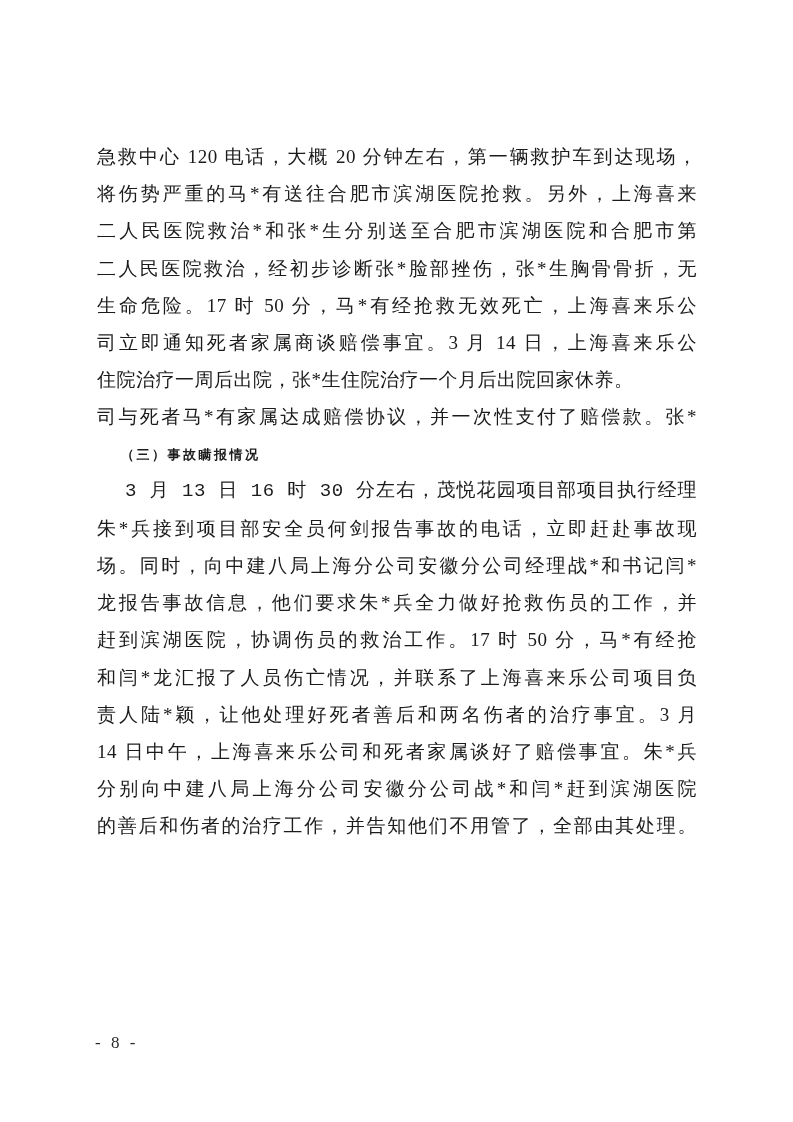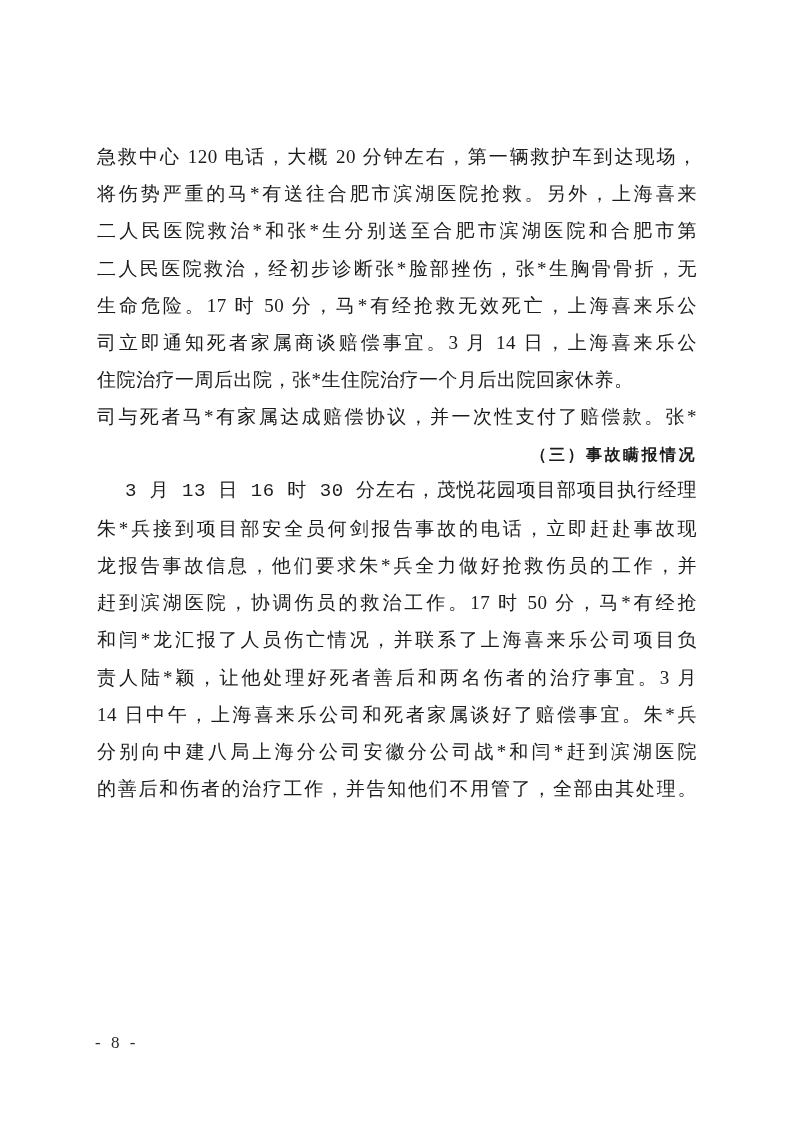--- a/index.html
+++ b/index.html
@@ -28,23 +28,23 @@
     height: 37.2px;
     white-space: normal;
     letter-spacing: 0.5px;
   }
   .line.justify {
     text-align: justify;
     text-align-last: justify;
   }
   .line.heading {
     font-weight: bold;
-    font-size: 16px;
+    font-size: 13px;
     letter-spacing: 2.5px;
-    text-align: right;
+    text-align: left;
     text-align-last: auto;
   }
   .page-footer {
     position: absolute;
     left: 95px;
     top: 1033px;
     font-size: 17px;
     letter-spacing: 3px;
     color: #2a2a2a;
   }
@@ -58,20 +58,21 @@
       <div class="line justify">将伤势严重的马*有送往合肥市滨湖医院抢救。另外，上海喜来</div>
       <div class="line justify">二人民医院救治*和张*生分别送至合肥市滨湖医院和合肥市第</div>
       <div class="line justify">二人民医院救治，经初步诊断张*脸部挫伤，张*生胸骨骨折，无</div>
       <div class="line justify">生命危险。17 时 50 分，马*有经抢救无效死亡，上海喜来乐公</div>
       <div class="line justify">司立即通知死者家属商谈赔偿事宜。3 月 14 日，上海喜来乐公</div>
       <div class="line">住院治疗一周后出院，张*生住院治疗一个月后出院回家休养。</div>
       <div class="line justify">司与死者马*有家属达成赔偿协议，并一次性支付了赔偿款。张*</div>
       <div class="line heading" style="padding-left: 24px;">（三）事故瞒报情况</div>
       <div class="line justify" style="padding-left: 28px; font-family: Liberation Mono, monospace;">3 月 13 日 16 时 30 分左右，茂悦花园项目部项目执行经理</div>
       <div class="line justify">朱*兵接到项目部安全员何剑报告事故的电话，立即赶赴事故现</div>
+      <div class="line justify">场。同时，向中建八局上海分公司安徽分公司经理战*和书记闫*</div>
       <div class="line justify">龙报告事故信息，他们要求朱*兵全力做好抢救伤员的工作，并</div>
       <div class="line justify">赶到滨湖医院，协调伤员的救治工作。17 时 50 分，马*有经抢</div>
       <div class="line justify">和闫*龙汇报了人员伤亡情况，并联系了上海喜来乐公司项目负</div>
       <div class="line justify">责人陆*颖，让他处理好死者善后和两名伤者的治疗事宜。3 月</div>
       <div class="line justify">14 日中午，上海喜来乐公司和死者家属谈好了赔偿事宜。朱*兵</div>
       <div class="line justify">分别向中建八局上海分公司安徽分公司战*和闫*赶到滨湖医院</div>
       <div class="line justify">的善后和伤者的治疗工作，并告知他们不用管了，全部由其处理。</div>
     </main>
   <div class="page-footer">- 8 -</div>
 </div>

